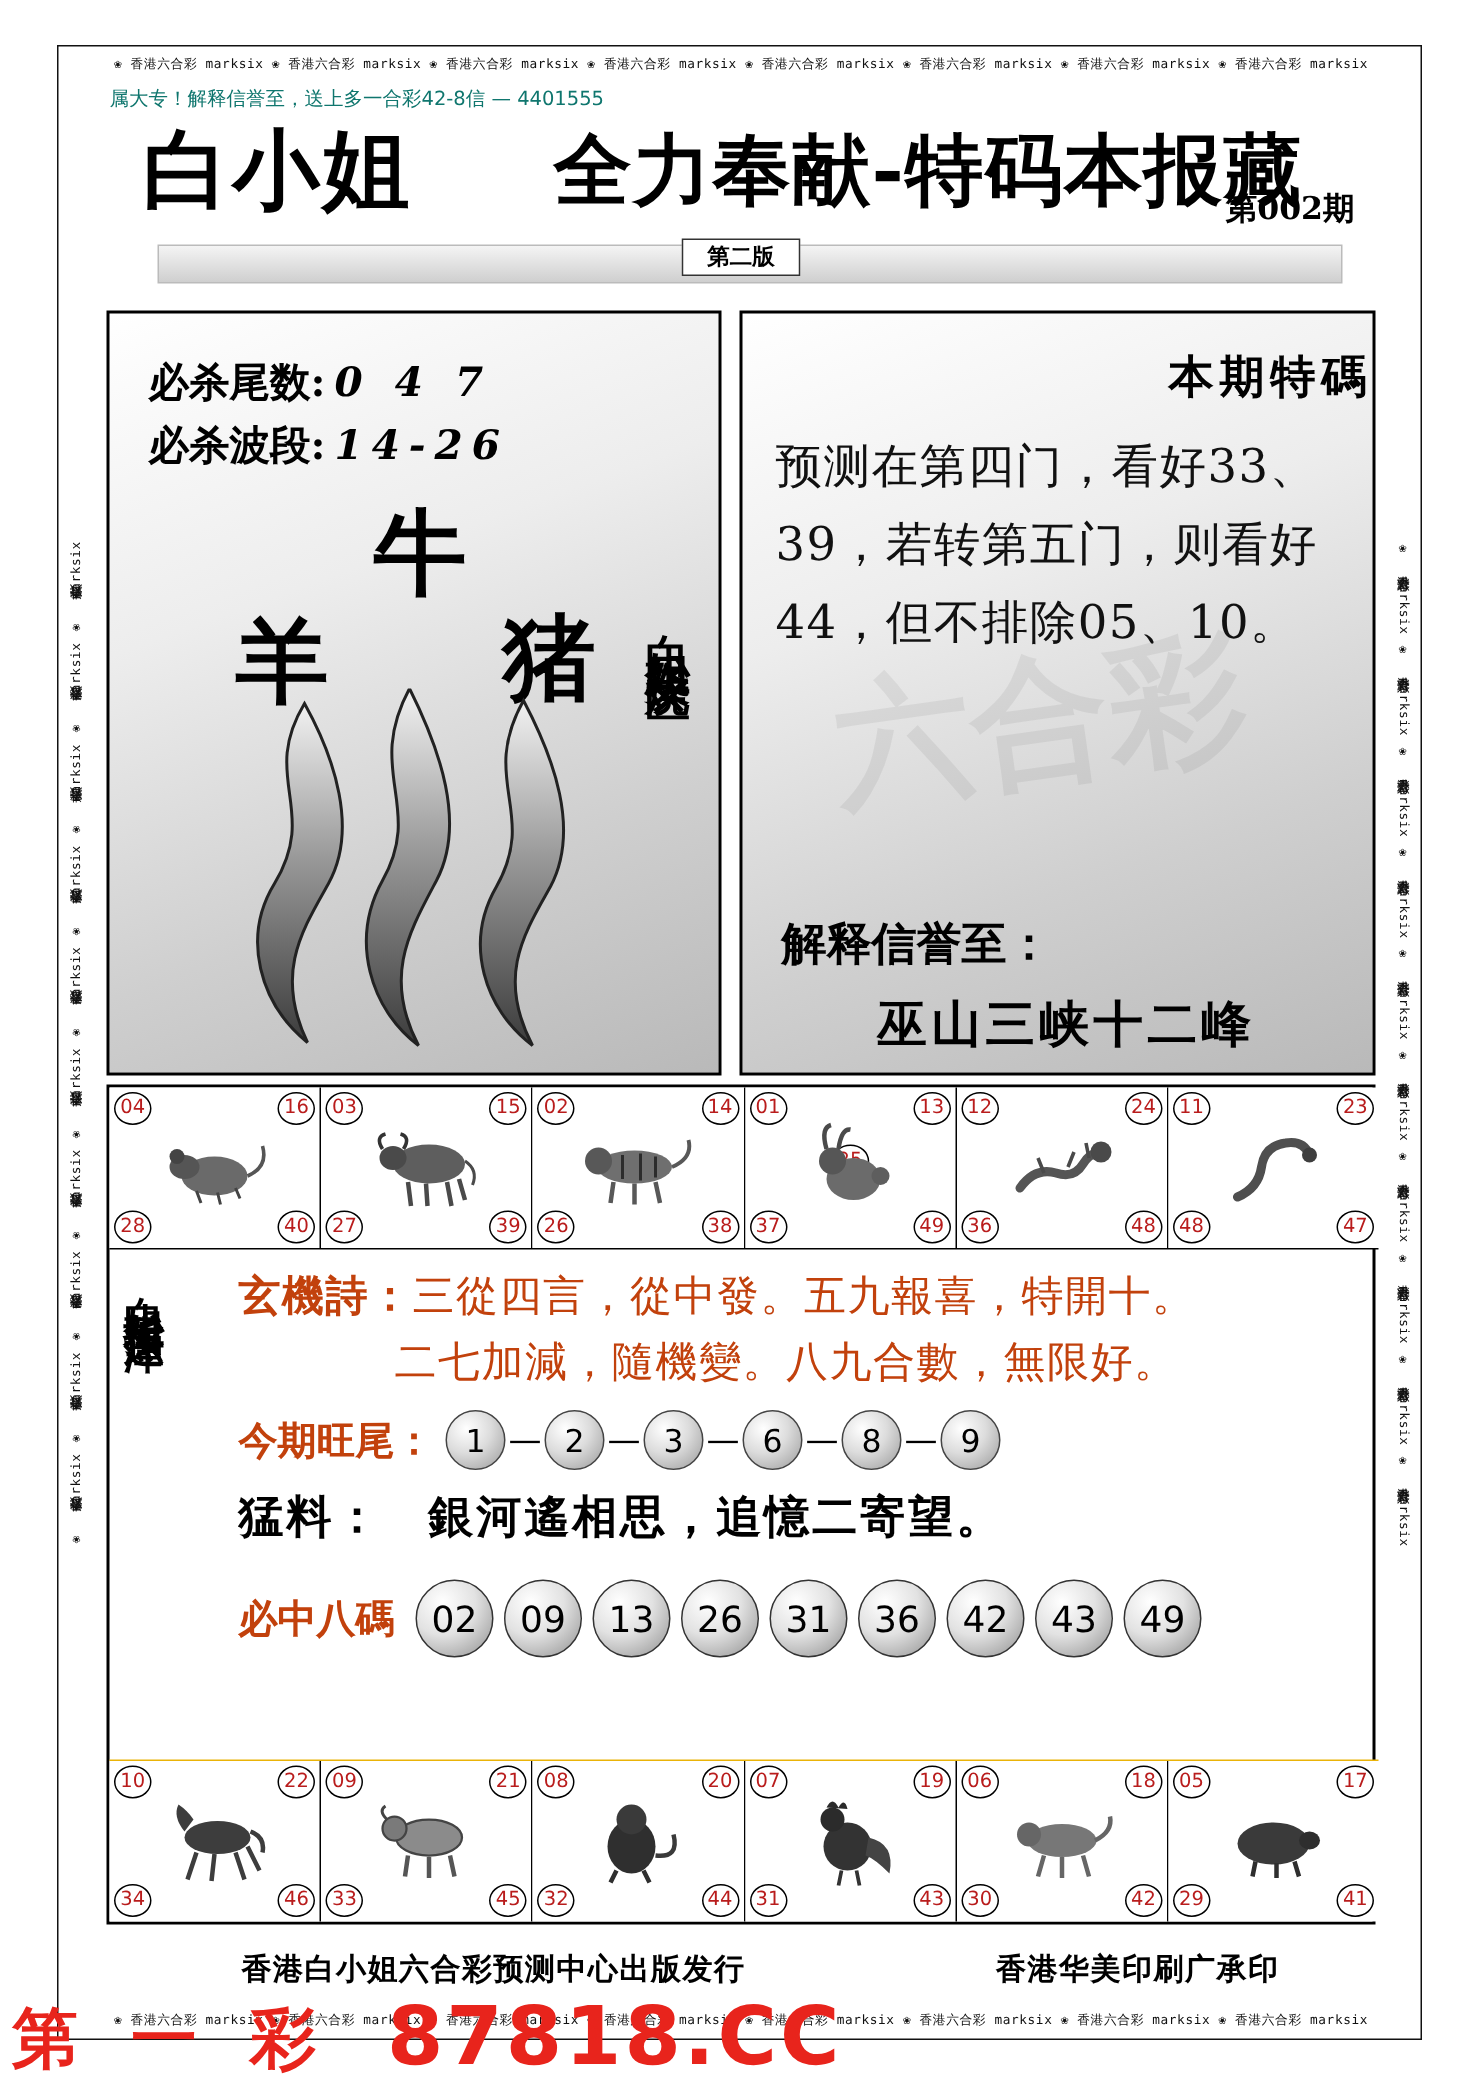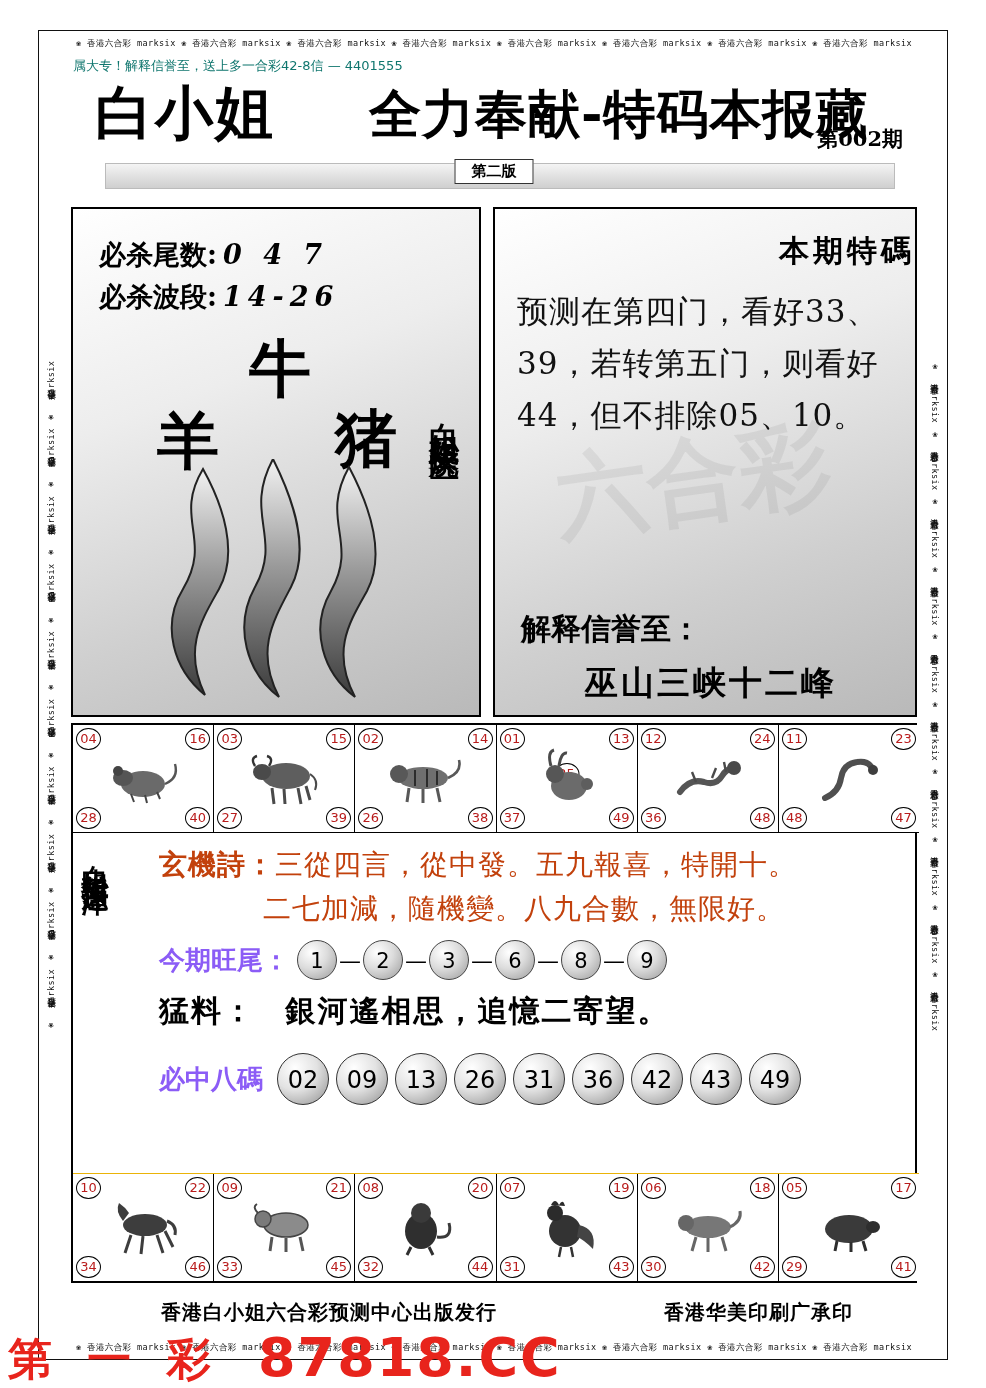--- a/index.html
+++ b/index.html
@@ -243,21 +243,21 @@
     letter-spacing: 1px;
   }
   .poem .label { font-weight: bold; }
 
   .tail-row {
     position: absolute; left: 86px; top: 104px;
     width: 752px; height: 46px;
     display: flex; align-items: center;
   }
   .row-label {
-    font-size: 26px; font-weight: bold; color: #8b5cf6;
+    font-size: 26px; font-weight: bold; color: #c2410c;
     font-family: "DejaVu Serif", serif; white-space: nowrap;
     margin-right: 8px;
   }
   .tail-ball {
     width: 40px; height: 40px; border-radius: 50%;
     border: 1px solid #444;
     background: radial-gradient(circle at 34% 30%, #ffffff 0%, #dcdcdc 45%, #9a9a9a 100%);
     font-size: 21px; line-height: 40px; text-align: center;
     color: #000; font-family: "DejaVu Sans", sans-serif;
   }

